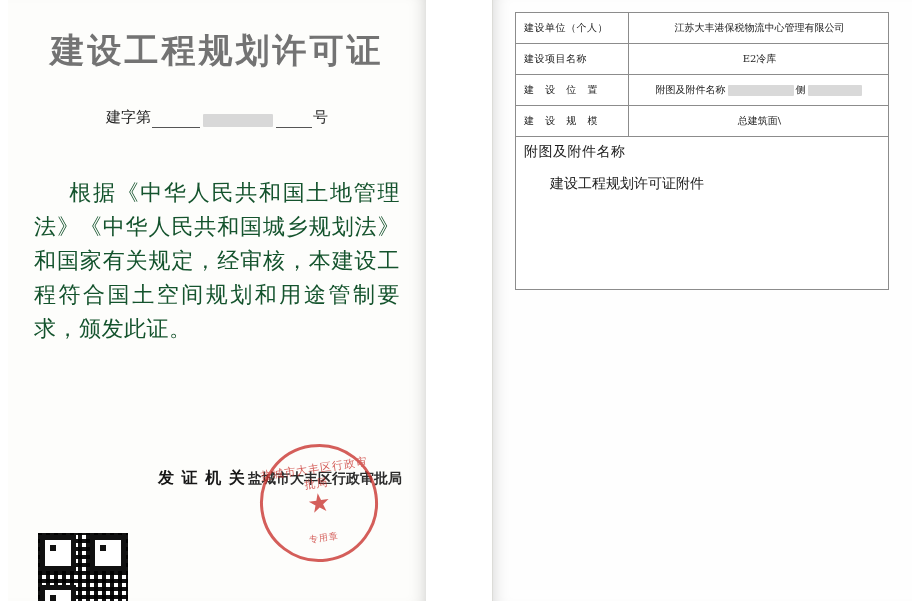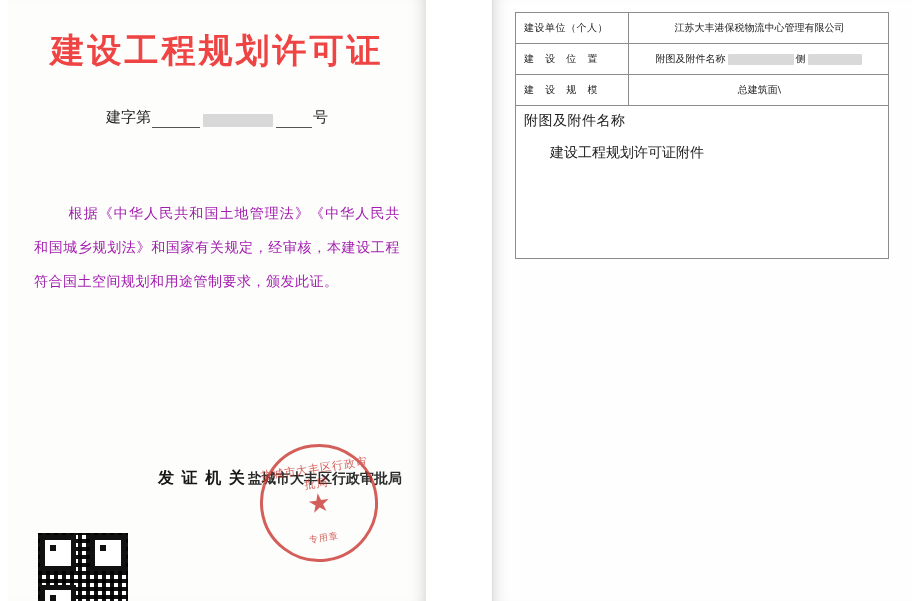--- a/index.html
+++ b/index.html
@@ -48,21 +48,21 @@
     color: #1b1b1b;
     margin-top: 30px;
     font-weight: 500;
   }
   .main-title {
     text-align: center;
     font-family: "DejaVu Serif", serif;
     font-size: 34px;
     font-weight: bold;
     letter-spacing: 3px;
-    color: #ef4444;
+    color: #737373;
     margin-top: 28px;
   }
   .serial-row {
     margin-top: 34px;
     display: flex;
     justify-content: center;
     align-items: flex-end;
     font-family: "DejaVu Serif", serif;
     font-size: 15px;
     color: #222;
@@ -86,25 +86,25 @@
   .serial-blank2 {
     display: inline-block;
     width: 36px;
     border-bottom: 1px solid #555;
     height: 14px;
     margin: 0 1px;
   }
   .serial-suffix { padding-bottom: 1px; }
 
   .body-text {
-    margin: 68px 26px 0 26px;
-    font-family: "DejaVu Serif", serif;
-    font-size: 14px;
+    margin: 48px 26px 0 26px;
+    font-family: "DejaVu Serif", serif;
+    font-size: 22px;
     line-height: 34px;
-    color: #a21caf;
+    color: #14532d;
     text-align: justify;
     letter-spacing: 0.5px;
   }
   .body-text .indent { display: inline-block; width: 34px; }
 
   .issuer-block {
     position: absolute;
     left: 0;
     top: 440px;
     width: 100%;
@@ -327,20 +327,24 @@
   <div class="gutter"></div>
 
   <div class="right-doc">
     <table class="info-table">
       <tbody>
           <tr class="row-h">
         <td class="label">建设单位（个人）</td>
         <td class="value">江苏大丰港保税物流中心管理有限公司</td>
       </tr>
       <tr class="row-h">
+        <td class="label">建设项目名称</td>
+        <td class="value">E2冷库</td>
+      </tr>
+      <tr class="row-h">
         <td class="label spaced">建 设 位 置</td>
         <td class="value">
           <span>附图及附件名称</span><span class="redact-inline w-loc1"></span><span>侧</span><span class="redact-inline w-loc2"></span>
         </td>
       </tr>
       <tr class="row-h">
         <td class="label spaced">建 设 规 模</td>
         <td class="value">总建筑面\</td>
       </tr>
       <tr>

